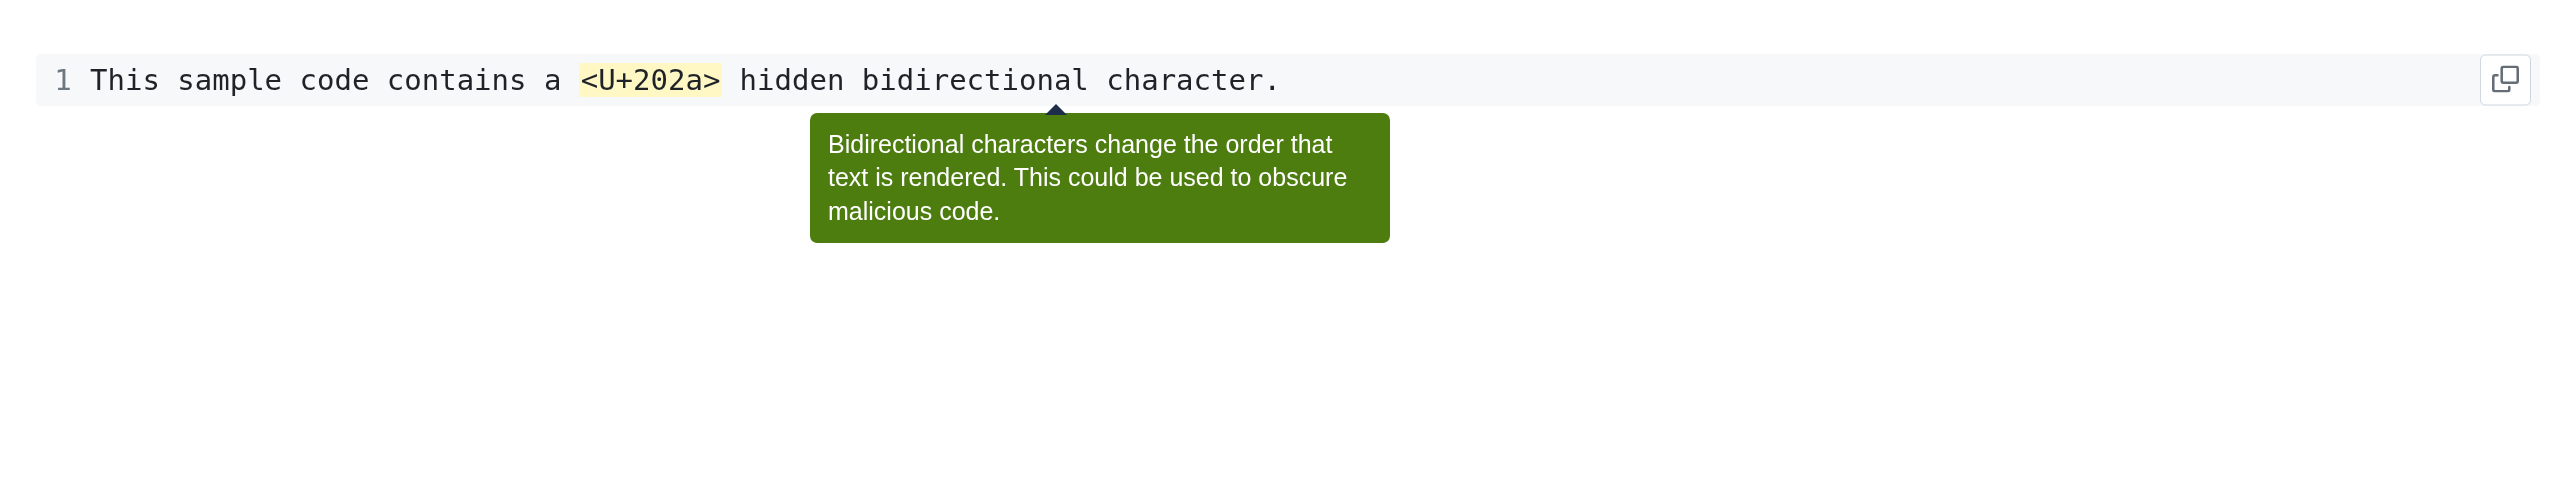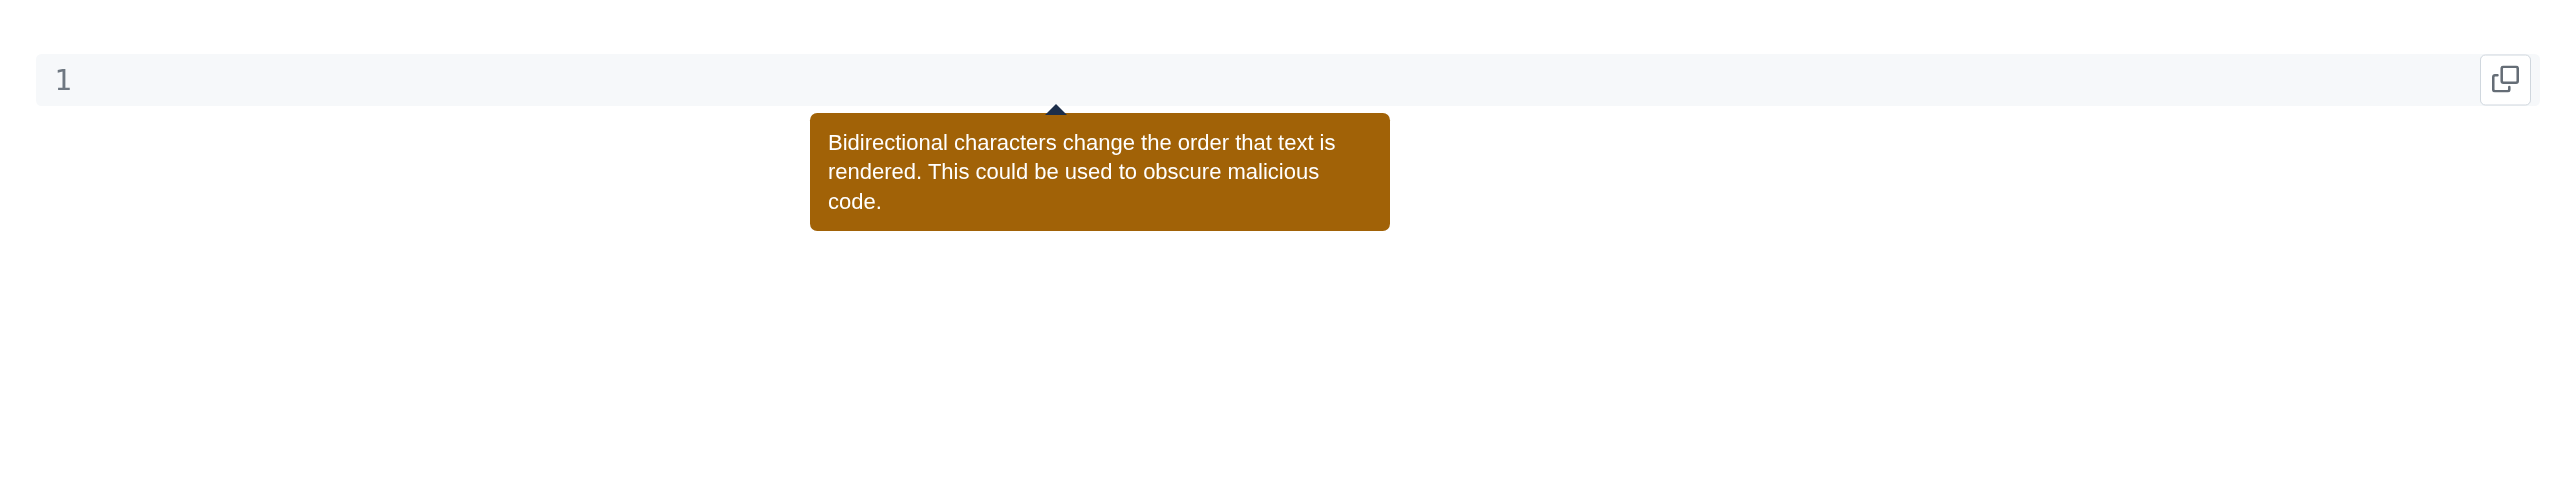--- a/index.html
+++ b/index.html
@@ -64,44 +64,47 @@
     .copy-button svg {
       width: 27px;
       height: 27px;
     }
     .tooltip-container {
       position: relative;
       margin-top: 7.2px;
       margin-left: 774px;
     }
     .tooltip {
-      background: #a16207;
+      background: #4d7c0f;
       color: #ffffff;
       padding: 14.5px 18px;
       border-radius: 7.2px;
-      font-size: 22px;
+      font-size: 25px;
       line-height: 1.35;
       max-width: 580px;
       position: relative;
     }
     .tooltip::before {
       content: "";
       position: absolute;
       top: -9px;
       left: 235px;
       border-left: 11px solid transparent;
       border-right: 11px solid transparent;
       border-bottom: 11px solid #1c2e4a;
     }
   </style>
 </head>
 <body>
 
 <div class="code-block">
   <div class="line-number">1</div>
+  <div class="code-content">
+    <span>This sample code contains a </span><span class="highlighted-char">&lt;U+202a&gt;</span><span> hidden bidirectional character.</span>
+  </div>
   <button class="copy-button">
     <span>
       <svg viewBox="0 0 16 16" fill="currentColor">
         <path d="M0 6.75C0 5.784.784 5 1.75 5h1.5a.75.75 0 0 1 0 1.5h-1.5a.25.25 0 0 0-.25.25v7.5c0 .138.112.25.25.25h7.5a.25.25 0 0 0 .25-.25v-1.5a.75.75 0 0 1 1.5 0v1.5A1.75 1.75 0 0 1 9.25 16h-7.5A1.75 1.75 0 0 1 0 14.25Z"></path>
         <path d="M5 1.75C5 .784 5.784 0 6.75 0h7.5C15.216 0 16 .784 16 1.75v7.5A1.75 1.75 0 0 1 14.25 11h-7.5A1.75 1.75 0 0 1 5 9.25Zm1.75-.25a.25.25 0 0 0-.25.25v7.5c0 .138.112.25.25.25h7.5a.25.25 0 0 0 .25-.25v-7.5a.25.25 0 0 0-.25-.25Z"></path>
       </svg>
     </span>
   </button>
 </div>
 

